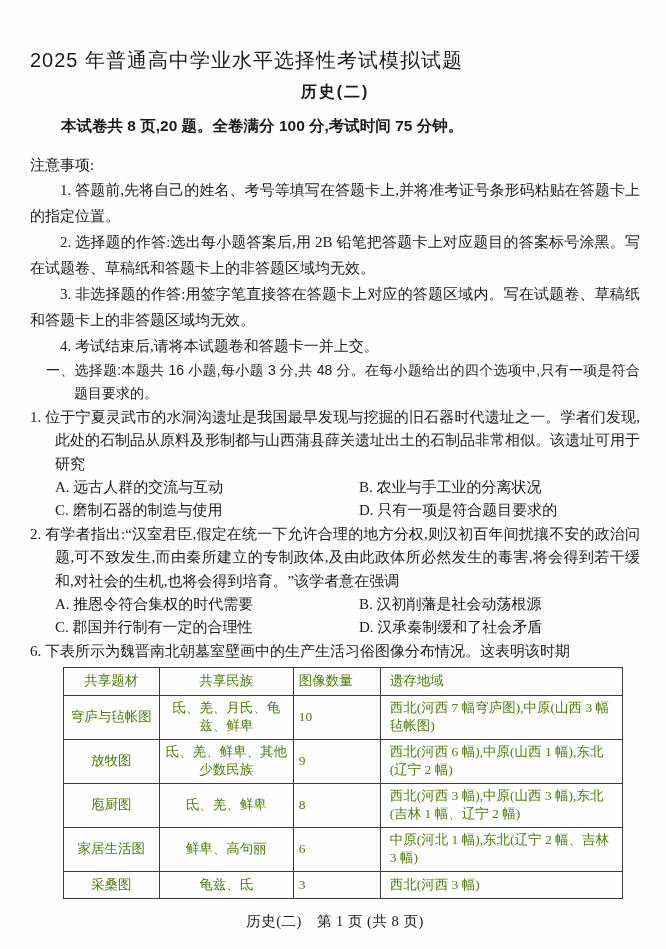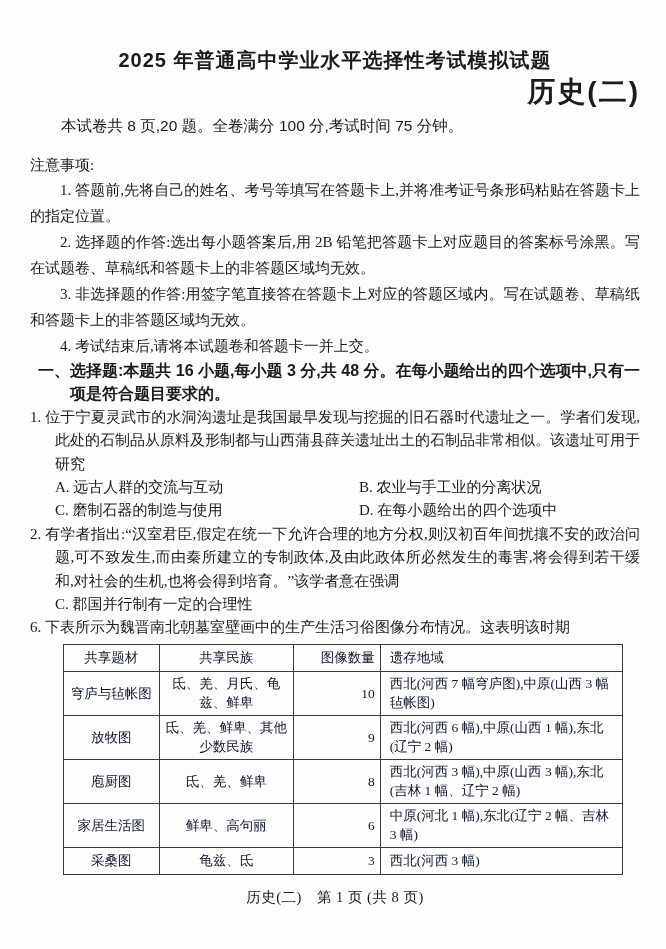--- a/index.html
+++ b/index.html
@@ -9,84 +9,83 @@
     background: #fdfdfd;
     color: #1b1b1b;
     font-family: "Liberation Serif", "DejaVu Serif", serif;
     font-size: 15px;
     overflow: hidden;
   }
   .page { padding: 0 26px 0 30px; }
 
   .title {
     margin-top: 47px;
-    text-align: center;
     font-family: "Liberation Sans", "DejaVu Sans", sans-serif;
-    font-weight: bold;
+    font-weight: normal;
     font-size: 20px;
     letter-spacing: 1px;
     line-height: 26px;
   }
   .subtitle {
     margin-top: 6px;
-    text-align: right;
+    text-align: center;
     font-family: "Liberation Sans", "DejaVu Sans", sans-serif;
     font-weight: bold;
-    font-size: 28px;
+    font-size: 16px;
     letter-spacing: 2px;
     line-height: 26px;
   }
   .exam-info {
     margin-top: 9px;
     font-family: "Liberation Sans", "DejaVu Sans", sans-serif;
-    font-weight: normal;
+    font-weight: bold;
     font-size: 15.5px;
     text-indent: 2em;
     line-height: 23px;
   }
   .notes-heading { margin-top: 17px; line-height: 23px; }
   .note { margin: 0; text-indent: 2em; line-height: 26px; text-align: justify; }
   .section-heading {
-    margin: 0 0 0 8px;
+    margin: 0 0 0 16px;
     padding-left: 2em;
     text-indent: -2em;
     font-family: "Liberation Sans", "DejaVu Sans", sans-serif;
-    font-weight: bold;
-    font-size: 16px;
+    font-weight: normal;
+    font-size: 14px;
     line-height: 23.4px;
     text-align: justify;
   }
   .question-stem {
     margin: 0 0 0 25px;
     text-indent: -25px;
     line-height: 23.4px;
     text-align: justify;
   }
   .options-row { display: flex; margin-left: 25px; line-height: 23.4px; }
   .opt-left { width: 304px; flex: 0 0 304px; }
   .opt-right { flex: 1; }
 
   table.q-table {
     border-collapse: collapse;
     margin: 4px 0 0 33px;
     width: 560px;
     font-size: 13.5px;
-    color: #0f172a;
+    color: #4d7c0f;
   }
   table.q-table th, table.q-table td {
     border: 1px solid #3a3a3a;
     font-weight: normal;
     padding: 3px 5px;
     line-height: 18.5px;
     vertical-align: middle;
   }
   table.q-table th { padding: 4px 5px; }
   .col-theme  { width: 99px;  text-align: center; }
   .col-ethnic { width: 139px; text-align: center; }
-  .col-count  { width: 90px;  text-align: right; }
+  .col-count  { width: 90px;  text-align: left; }
   .col-region { width: 252px; text-align: left; padding-left: 9px !important; }
   tr.tall td { height: 44px; }
   tr.short td { height: 27px; }
 
   .footer {
     margin-top: 13px;
     text-align: center;
     font-size: 14.5px;
     letter-spacing: 0.5px;
   }
@@ -110,28 +109,33 @@
   <p class="section-heading">一、选择题:本题共 16 小题,每小题 3 分,共 48 分。在每小题给出的四个选项中,只有一项是符合题目要求的。</p>
 
   <div>
     <p class="question-stem">1. 位于宁夏灵武市的水洞沟遗址是我国最早发现与挖掘的旧石器时代遗址之一。学者们发现,此处的石制品从原料及形制都与山西蒲县薛关遗址出土的石制品非常相似。该遗址可用于研究</p>
     <div class="options-row">
       <span class="opt-left">A. 远古人群的交流与互动</span>
       <span class="opt-right">B. 农业与手工业的分离状况</span>
     </div>
     <div class="options-row">
       <span class="opt-left">C. 磨制石器的制造与使用</span>
-      <span class="opt-right">D. 在每小题给出的四个选项中</span>
+      <span class="opt-right">D. 只有一项是符合题目要求的</span>
     </div>
   </div>
 
   <div>
     <p class="question-stem">2. 有学者指出:“汉室君臣,假定在统一下允许合理的地方分权,则汉初百年间扰攘不安的政治问题,可不致发生,而由秦所建立的专制政体,及由此政体所必然发生的毒害,将会得到若干缓和,对社会的生机,也将会得到培育。”该学者意在强调</p>
     <div class="options-row">
+      <span class="opt-left">A. 推恩令符合集权的时代需要</span>
+      <span class="opt-right">B. 汉初削藩是社会动荡根源</span>
+    </div>
+    <div class="options-row">
       <span class="opt-left">C. 郡国并行制有一定的合理性</span>
+      <span class="opt-right">D. 汉承秦制缓和了社会矛盾</span>
     </div>
   </div>
 
   <div>
     <p class="question-stem">6. 下表所示为魏晋南北朝墓室壁画中的生产生活习俗图像分布情况。这表明该时期</p>
     <table class="q-table">
       <thead>
         <tr>
           <th class="col-theme">共享题材</th>
           <th class="col-ethnic">共享民族</th>

